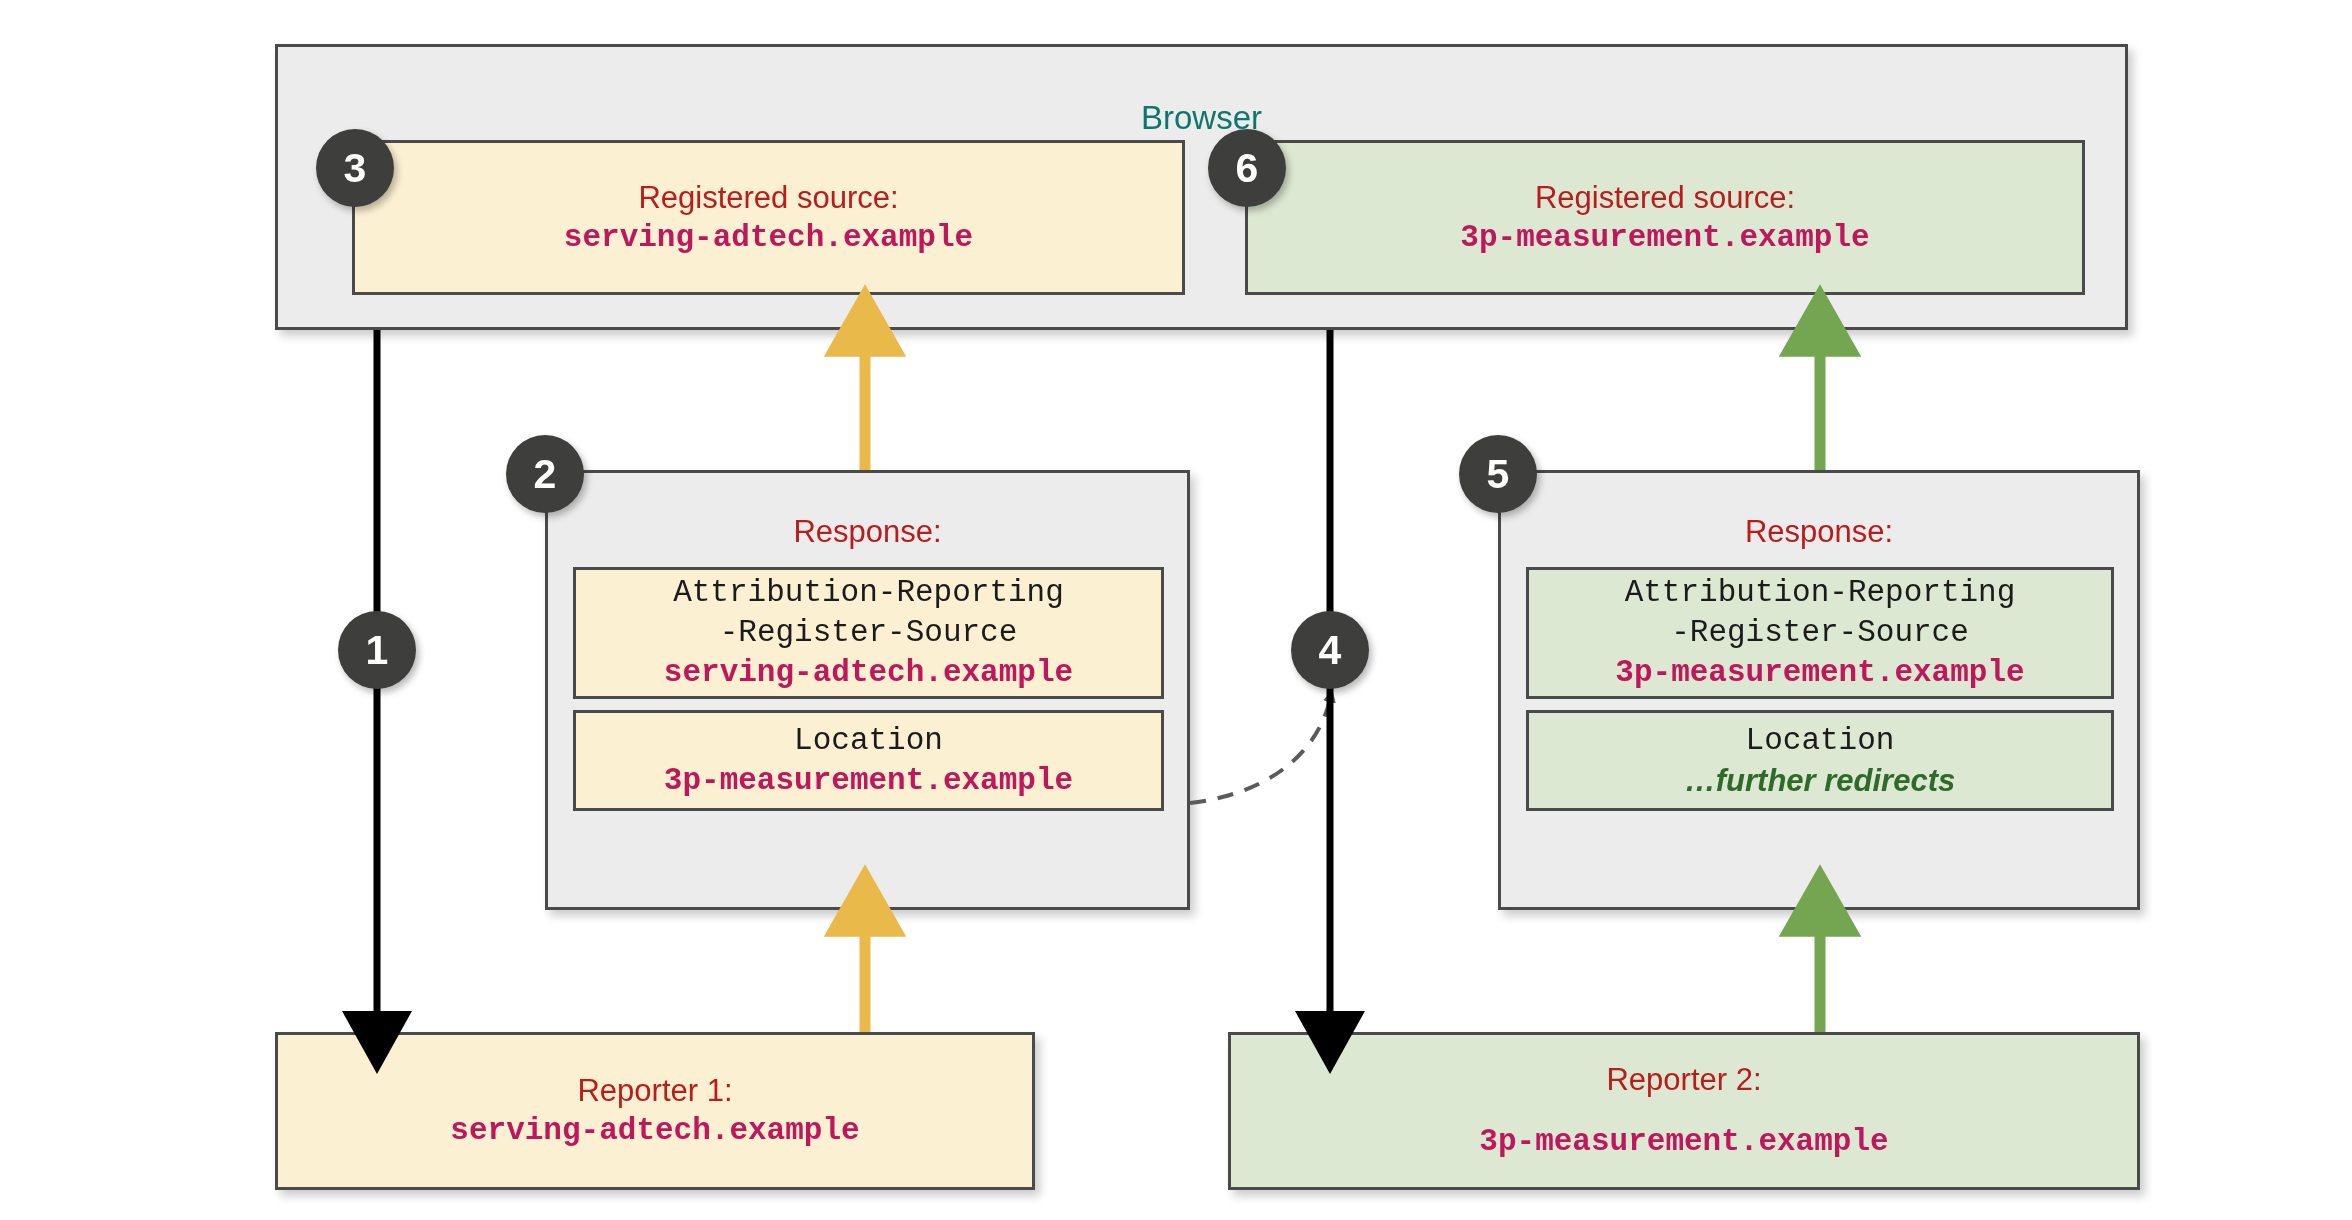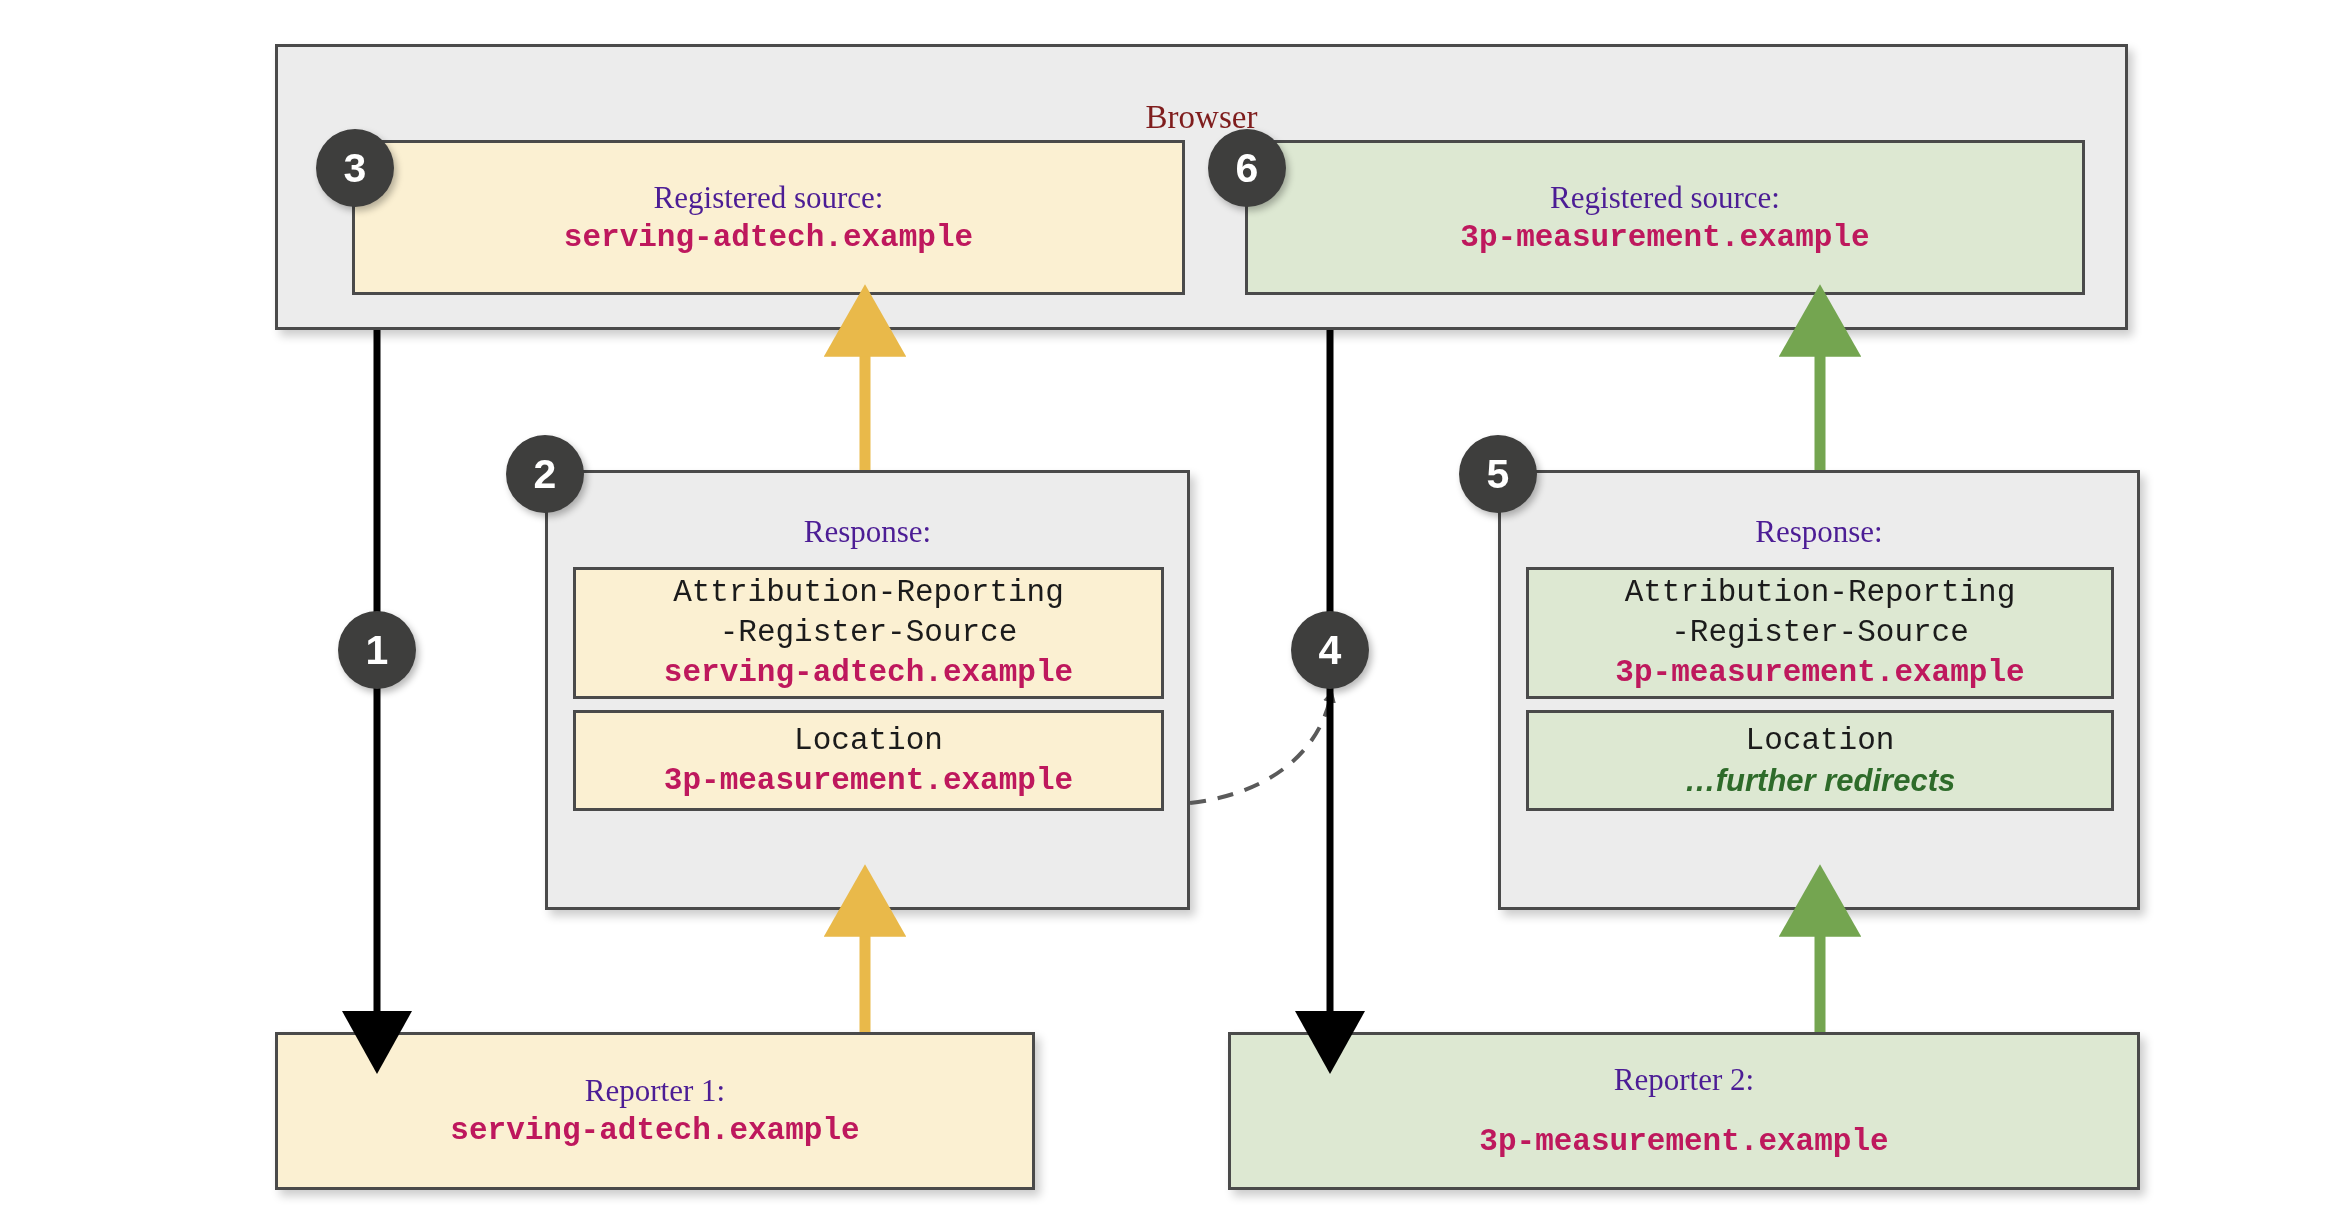--- a/index.html
+++ b/index.html
@@ -30,22 +30,22 @@
     box-shadow: none;
     border-width: 3px;
   }
 
   .fill-gray   { background: #ECECEC; }
   .fill-yellow { background: #FBF0D2; }
   .fill-green  { background: #DDE8D2; }
 
   
   .label-plain {
-    font-family: Liberation Serif, serif;
-    color: #4c1d95;
+    font-family: Liberation Sans, sans-serif;
+    color: #b91c1c;
     font-size: 31px;
     line-height: 1.28;
     text-align: center;
     white-space: pre;
   }
   .label-mono {
     font-family: "Liberation Mono", "DejaVu Sans Mono", monospace;
     color: #be185d;
     font-size: 31px;
     font-weight: bold;
@@ -81,22 +81,22 @@
   }
 
   
   #browser-title {
     position: absolute;
     top: 52px;
     left: 0;
     width: 100%;
     text-align: center;
     font-size: 33px;
-    color: #7f1d1d;
-    font-family: Liberation Serif, serif;
+    color: #0f766e;
+    font-family: Liberation Sans, sans-serif;
   }
 
   
   .step-badge {
     position: absolute;
     width: 78px;
     height: 78px;
     border-radius: 50%;
     background: #3e3e3d;
     color: #ffffff;

